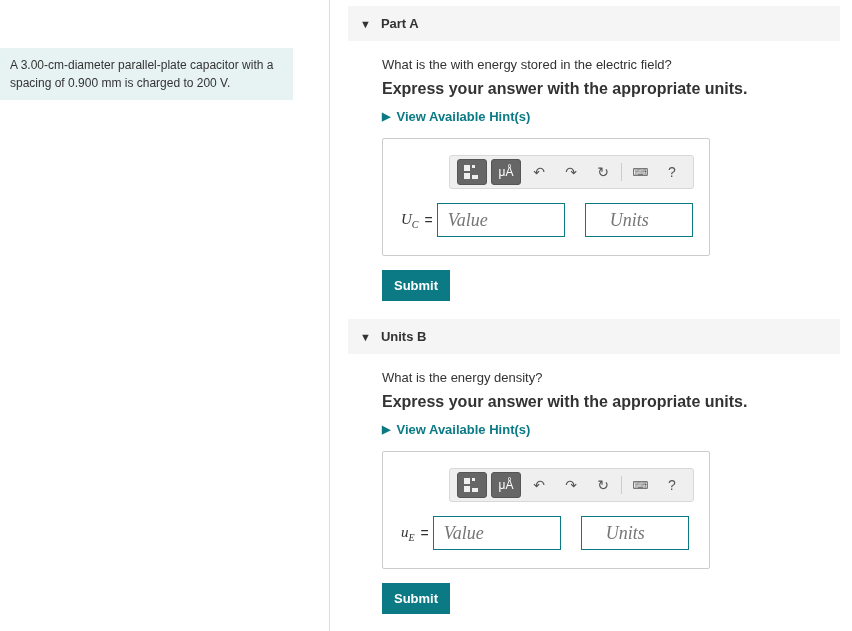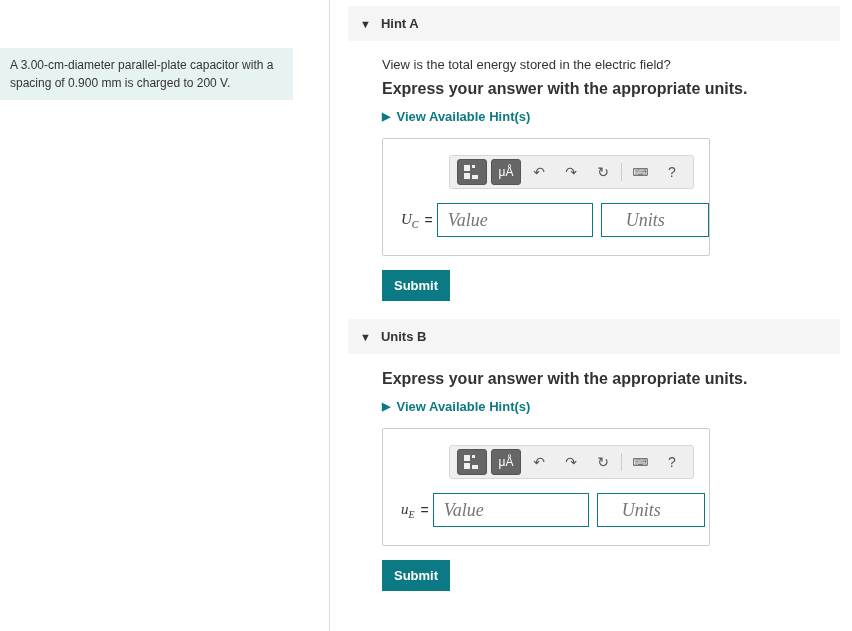--- a/index.html
+++ b/index.html
@@ -136,21 +136,21 @@
     border: 1px solid #0b7a84;
     height: 34px;
     font-family: "Times New Roman", serif;
     font-style: italic;
     font-size: 18px;
     color: #888;
     padding: 0 10px;
     outline: none;
     background: #fff;
   }
-  .field.value { width: 156px; margin-right: 8px; }
+  .field.value { width: 128px; margin-right: 20px; }
   .field.units { width: 108px; padding-left: 24px; }
 
   .submit-btn {
     background: #0b7a84;
     color: #fff;
     border: none;
     font-size: 13px;
     font-weight: bold;
     padding: 8px 12px;
     margin-top: 14px;
@@ -166,24 +166,24 @@
 <body>
 
 <div class="left-col">
   <div class="problem-box">A 3.00-cm-diameter parallel-plate capacitor with a spacing of 0.900 mm is charged to 200 V.</div>
 </div>
 
 <div class="main-col">
 
   <div class="part-header">
     <span class="tri">▼</span>
-    <span class="title">Hint A</span>
+    <span class="title">Part A</span>
   </div>
   <div class="part-body">
-    <div class="qtext">View is the total energy stored in the electric field?</div>
+    <div class="qtext">What is the with energy stored in the electric field?</div>
     <div class="instr">Express your answer with the appropriate units.</div>
     <div class="hints-link">
       <span class="tri2">▶</span>
       <span>View Available Hint(s)</span>
     </div>
 
     <div class="answer-box">
       <div class="toolbar">
         <div class="tb-btn tb-dark miniblocks">
           <svg width="18" height="16" viewBox="0 0 18 16">
@@ -214,20 +214,21 @@
     </div>
 
     <button class="submit-btn">Submit</button>
   </div>
 
   <div class="part-header">
     <span class="tri">▼</span>
     <span class="title">Units B</span>
   </div>
   <div class="part-body">
+    <div class="qtext">What is the energy density?</div>
     <div class="instr">Express your answer with the appropriate units.</div>
     <div class="hints-link">
       <span class="tri2">▶</span>
       <span>View Available Hint(s)</span>
     </div>
 
     <div class="answer-box">
       <div class="toolbar">
         <div class="tb-btn tb-dark miniblocks">
           <svg width="18" height="16" viewBox="0 0 18 16">

